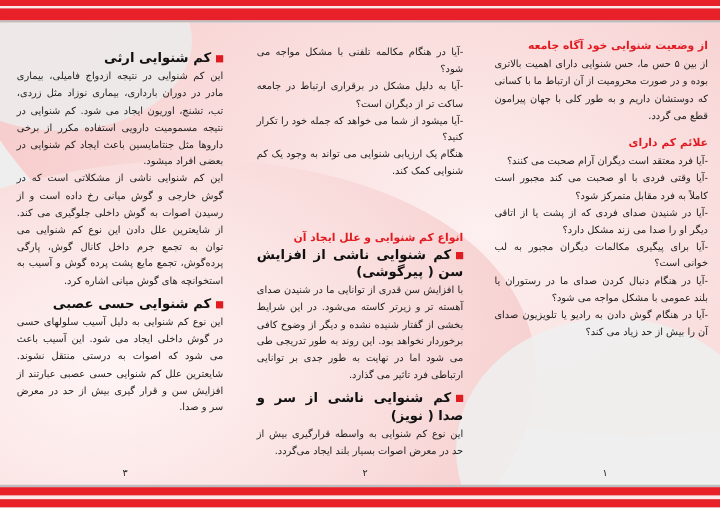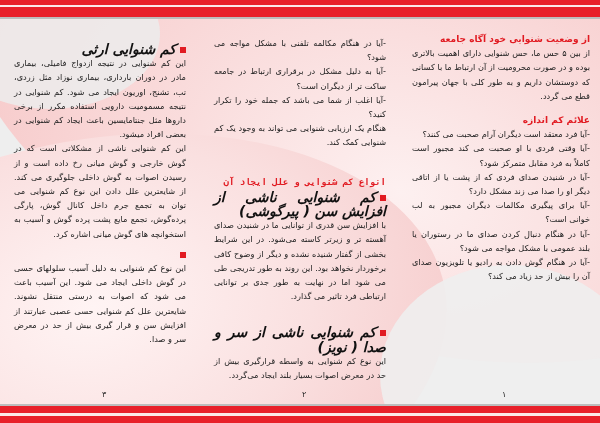--- a/index.html
+++ b/index.html
@@ -32,21 +32,21 @@
   .corner-tl {
     position:absolute; left:-60px; top:-60px; width:220px; height:150px;
     border-radius:50%; background:#ececec; opacity:0.85;
   }
   .panel {
     position:absolute; top:30px; width:180px; direction:rtl; text-align:justify;
     color:#222; font-size:8.2px; line-height:14.2px;
   }
   .panel p { margin:0; }
   .h-red { color:#e11b22; font-weight:bold; font-size:9px; margin:0 0 3px 0; }
-  .h-sub { font-weight:bold; font-size:14px; color:#111; margin:0;font-style:italic; }
+  .h-sub { font-weight:bold; font-size:11px; color:#111; margin:0; }
   .bullet {
     display:inline-block; width:6px; height:6px; background:#e11b22; margin-left:4px; vertical-align:middle;
   }
   .page-num { position:absolute; top:390px; font-size:8px; color:#222; }
 </style>
 </head>
 <body>
 
 <div class="stripe" style="top:0;height:5px;background:#e8202a;"></div>
 <div class="stripe" style="top:5px;height:2px;background:#fbe9e9;"></div>
@@ -56,48 +56,48 @@
 <div class="bg">
   <div class="swoosh1"></div>
   <div class="swoosh2"></div>
   <div class="corner-tl"></div>
   <div class="corner-br"></div>
 </div>
 
 <div class="panel" style="left:412px;top:32px;width:178px;">
   <p class="h-red">از وضعیت شنوایی خود آگاه جامعه</p>
   <p>از بین ۵ حس ما، حس شنوایی دارای اهمیت بالاتری بوده و در صورت محرومیت از آن ارتباط ما با کسانی که دوستشان داریم و به طور کلی با جهان پیرامون قطع می گردد.</p>
-  <p class="h-red" style="margin-top:10px;">علائم کم اندازه</p>
+  <p class="h-red" style="margin-top:10px;">علائم کم دارای</p>
   <p>-آیا فرد معتقد است دیگران آرام صحبت می کنند؟</p>
   <p>-آیا وقتی فردی با او صحبت می کند مجبور است کاملاً به فرد مقابل متمرکز شود؟</p>
   <p>-آیا در شنیدن صدای فردی که از پشت یا از اتاقی دیگر او را صدا می زند مشکل دارد؟</p>
   <p>-آیا برای پیگیری مکالمات دیگران مجبور به لب خوانی است؟</p>
   <p>-آیا در هنگام دنبال کردن صدای ما در رستوران یا بلند عمومی با مشکل مواجه می شود؟</p>
   <p>-آیا در هنگام گوش دادن به رادیو یا تلویزیون صدای آن را بیش از حد زیاد می کند؟</p>
 </div>
 <div class="page-num" style="left:502px;">۱</div>
 
 <div class="panel" style="left:214px;top:36px;width:172px;">
   <p>-آیا در هنگام مکالمه تلفنی با مشکل مواجه می شود؟</p>
   <p>-آیا به دلیل مشکل در برقراری ارتباط در جامعه ساکت تر از دیگران است؟</p>
-  <p>-آیا اغلب از شما می باشد که جمله خود را تکرار کنید؟</p>
+  <p>-آیا میشود از شما می خواهد که جمله خود را تکرار کنید؟</p>
   <p>هنگام یک ارزیابی شنوایی می تواند به وجود یک کم شنوایی کمک کند.</p>
-  <p class="h-red" style="margin-top:26px;font-family:Liberation Mono, monospace;">انواع کم شنوایی و علل ایجاد آن</p>
+  <p class="h-red" style="margin-top:42px;">انواع کم شنوایی و علل ایجاد آن</p>
   <p class="h-sub"><span class="bullet"></span><span>کم شنوایی ناشی از افزایش سن ( پیرگوشی)</span></p>
   <p>با افزایش سن قدری از توانایی ما در شنیدن صدای آهسته تر و زیرتر کاسته می‌شود. در این شرایط بخشی از گفتار شنیده نشده و دیگر از وضوح کافی برخوردار نخواهد بود. این روند به طور تدریجی طی می شود اما در نهایت به طور جدی بر توانایی ارتباطی فرد تاثیر می گذارد.</p>
-  <p class="h-sub" style="margin-top:22px;"><span class="bullet"></span><span>کم شنوایی ناشی از سر و صدا ( نویز)</span></p>
+  <p class="h-sub" style="margin-top:6px;"><span class="bullet"></span><span>کم شنوایی ناشی از سر و صدا ( نویز)</span></p>
   <p>این نوع کم شنوایی به واسطه قرارگیری بیش از حد در معرض اصوات بسیار بلند ایجاد می‌گردد.</p>
 </div>
 <div class="page-num" style="left:302px;">۲</div>
 
 <div class="panel" style="left:14px;top:42px;width:172px;">
   <p class="h-sub"><span class="bullet"></span><span>کم شنوایی ارثی</span></p>
   <p>این کم شنوایی در نتیجه ازدواج فامیلی، بیماری مادر در دوران بارداری، بیماری نوزاد مثل زردی، تب، تشنج، اوریون ایجاد می شود. کم شنوایی در نتیجه مسمومیت دارویی استفاده مکرر از برخی داروها مثل جنتامایسین باعث ایجاد کم شنوایی در بعضی افراد میشود.</p>
   <p>این کم شنوایی ناشی از مشکلاتی است که در گوش خارجی و گوش میانی رخ داده است و از رسیدن اصوات به گوش داخلی جلوگیری می کند. از شایعترین علل دادن این نوع کم شنوایی می توان به تجمع جرم داخل کانال گوش، پارگی پرده‌گوش، تجمع مایع پشت پرده گوش و آسیب به استخوانچه های گوش میانی اشاره کرد.</p>
-  <p class="h-sub" style="margin-top:6px;"><span class="bullet"></span></p>
+  <p class="h-sub" style="margin-top:6px;"><span class="bullet"></span><span>کم شنوایی حسی عصبی</span></p>
   <p>این نوع کم شنوایی به دلیل آسیب سلولهای حسی در گوش داخلی ایجاد می شود. این آسیب باعث می شود که اصوات به درستی منتقل نشوند. شایعترین علل کم شنوایی حسی عصبی عبارتند از افزایش سن و قرار گیری بیش از حد در معرض سر و صدا.</p>
 </div>
 <div class="page-num" style="left:102px;">۳</div>
 
 <div class="stripe" style="top:404px;height:2px;background:#bdbdbd;"></div>
 <div class="stripe" style="top:406px;height:7px;background:#e8202a;"></div>
 <div class="stripe" style="top:413px;height:3px;background:#fbe9e9;"></div>
 <div class="stripe" style="top:416px;height:7px;background:#e8202a;"></div>
 
 </body></html>

